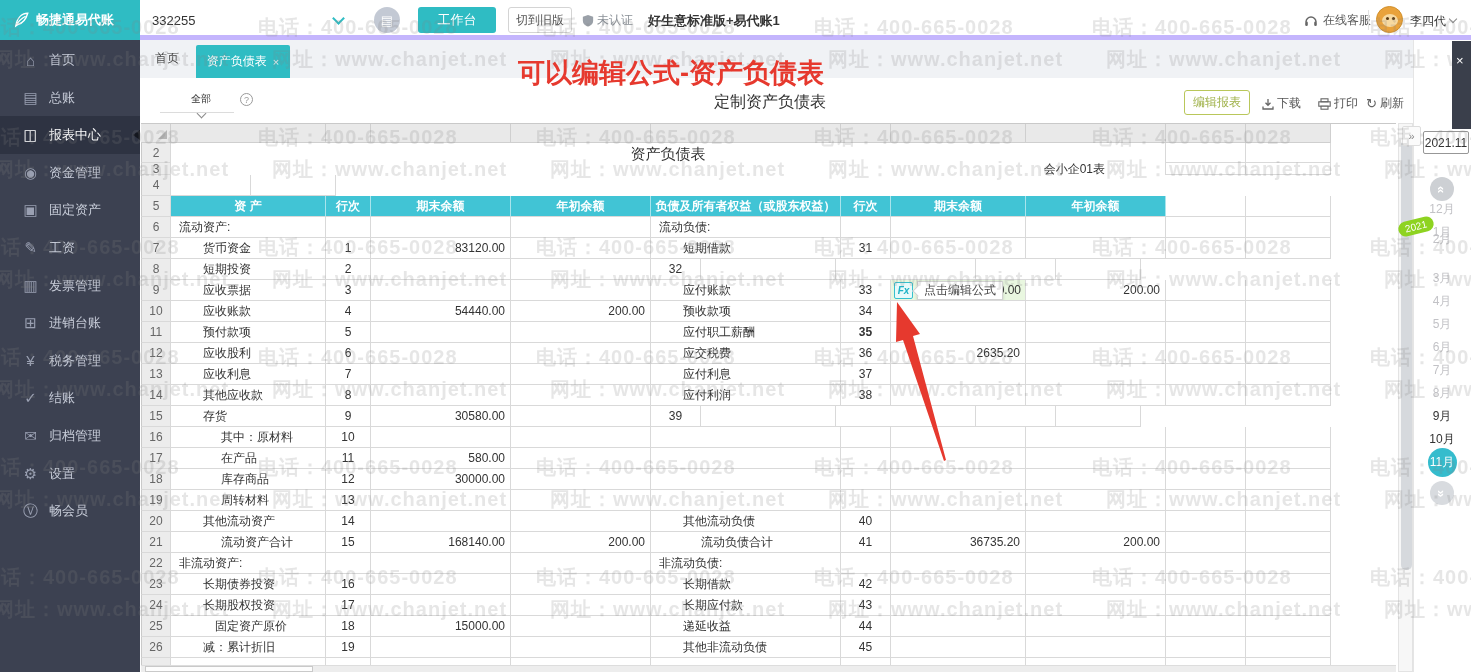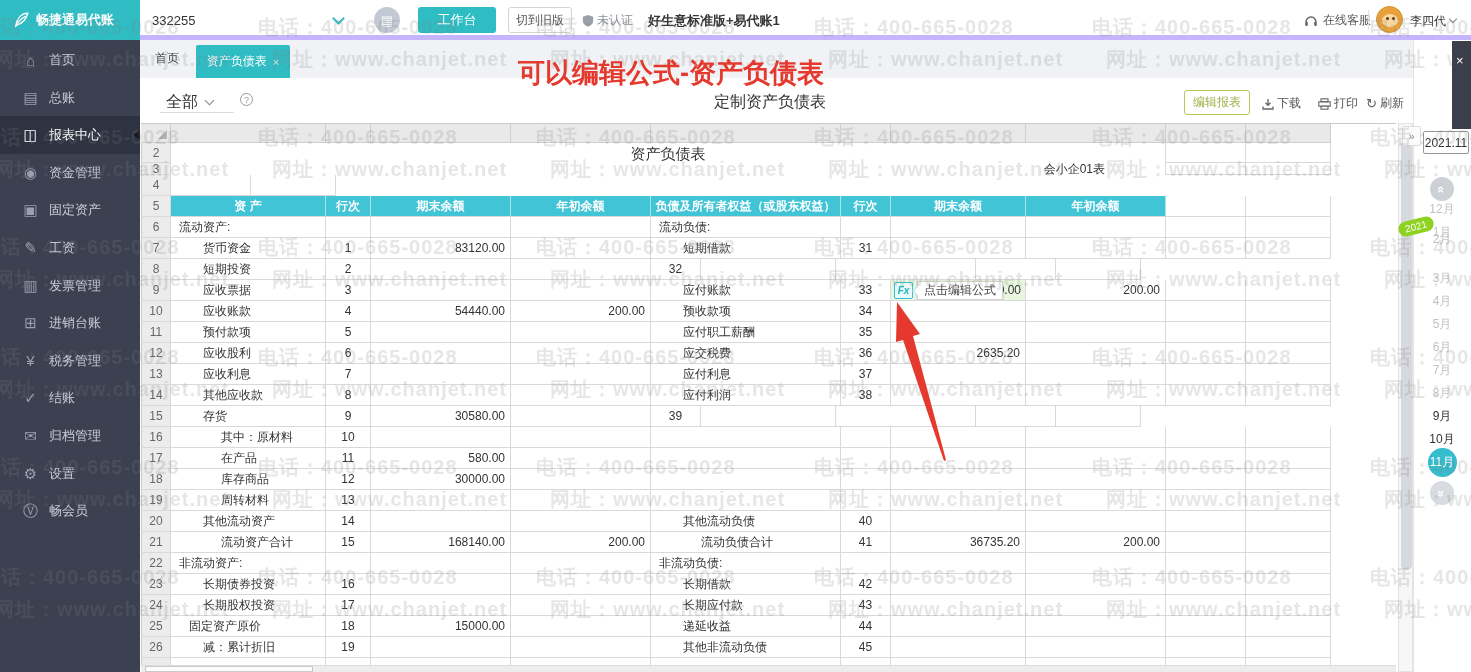--- a/index.html
+++ b/index.html
@@ -30,21 +30,21 @@
   .side-item.active{background:#2e3342;color:#fff;}
   .side-item.active .icn{color:#fff;}
   #side-notch{width:0;height:0;border-top:5px solid transparent;border-bottom:5px solid transparent;border-right:7px solid #14171f;z-index:16;}
   
   #tabstrip{left:140px;top:40px;width:1331px;height:38px;background:#f0f2f5;z-index:5;}
   #tab-home{left:155px;top:50px;font-size:12px;color:#444;z-index:6;}
   #tab-active{left:196px;top:45px;width:94px;height:33px;background:#2fbcc3;border-radius:2px 2px 0 0;color:#fff;font-size:12px;display:flex;align-items:center;justify-content:center;gap:6px;z-index:6;}
   #tab-active .x{font-size:11px;opacity:.9;}
   
   #toolbar{left:140px;top:78px;width:1331px;height:42px;background:#fff;z-index:5;}
-  #filter{left:166px;top:92px;width:70px;font-size:16px;color:#333;display:flex;align-items:center;gap:8px;z-index:6;}
+  #filter{left:166px;top:92px;width:70px;font-size:10px;color:#333;display:flex;align-items:center;gap:8px;z-index:6;flex-direction:column;}
   #filter-underline{left:160px;top:112px;width:74px;height:1px;background:#dcdcdc;z-index:6;}
   #help-circle{left:240px;top:93px;width:13px;height:13px;border:1px solid #9a9a9a;border-radius:50%;color:#9a9a9a;font-size:9px;display:flex;align-items:center;justify-content:center;z-index:6;}
   #sheet-title{left:560px;top:92px;width:420px;text-align:center;font-size:16px;color:#333;z-index:6;}
   #btn-edit{left:1184px;top:90px;width:66px;height:25px;border:1px solid #b9c75a;border-radius:3px;color:#9fb148;font-size:12px;display:flex;align-items:center;justify-content:center;z-index:6;background:#fff;}
   .tool-link{font-size:12px;color:#555;display:flex;align-items:center;gap:3px;z-index:6;}
   #btn-download{left:1262px;top:95px;}
   #btn-print{left:1318px;top:95px;}
   #btn-refresh{left:1366px;top:95px;}
   .tool-link .uni{font-size:13px;color:#666;}
   
@@ -352,21 +352,21 @@
       <div class="cell " style="width: 80px; height: 21px;"></div>
       <div class="cell " style="width: 85px; height: 21px;"></div>
     </div>
     <div class="srow" style="height: 21px;">
       <div class="cell rownum" style="width: 30px; height: 21px;">11</div>
       <div class="cell lbl" style="width: 155px; height: 21px; padding-left: 32px;">预付款项</div>
       <div class="cell ctr" style="width: 45px; height: 21px;">5</div>
       <div class="cell num" style="width: 140px; height: 21px;"></div>
       <div class="cell num" style="width: 140px; height: 21px;"></div>
       <div class="cell lbl" style="width: 190px; height: 21px; padding-left: 32px;">应付职工薪酬</div>
-      <div class="cell ctr" style="width: 50px; height: 21px;">35</div>
+      <div class="cell ctr" style="width: 50px; height: 21px; font-weight: bold;">35</div>
       <div class="cell num" style="width: 135px; height: 21px;"></div>
       <div class="cell num" style="width: 140px; height: 21px;"></div>
       <div class="cell " style="width: 80px; height: 21px;"></div>
       <div class="cell " style="width: 85px; height: 21px;"></div>
     </div>
     <div class="srow" style="height: 21px;">
       <div class="cell rownum" style="width: 30px; height: 21px;">12</div>
       <div class="cell lbl" style="width: 155px; height: 21px; padding-left: 32px;">应收股利</div>
       <div class="cell ctr" style="width: 45px; height: 21px;">6</div>
       <div class="cell num" style="width: 140px; height: 21px;"></div>
@@ -528,21 +528,21 @@
       <div class="cell num" style="width: 140px; height: 21px;"></div>
       <div class="cell lbl" style="width: 190px; height: 21px; padding-left: 32px;">长期应付款</div>
       <div class="cell ctr" style="width: 50px; height: 21px;">43</div>
       <div class="cell num" style="width: 135px; height: 21px;"></div>
       <div class="cell num" style="width: 140px; height: 21px;"></div>
       <div class="cell " style="width: 80px; height: 21px;"></div>
       <div class="cell " style="width: 85px; height: 21px;"></div>
     </div>
     <div class="srow" style="height: 21px;">
       <div class="cell rownum" style="width: 30px; height: 21px;">25</div>
-      <div class="cell lbl" style="width: 155px; height: 21px; padding-left: 18px;">固定资产原价</div>
+      <div class="cell lbl" style="width: 155px; height: 21px; padding-left: 44px;">固定资产原价</div>
       <div class="cell ctr" style="width: 45px; height: 21px;">18</div>
       <div class="cell num" style="width: 140px; height: 21px;">15000.00</div>
       <div class="cell num" style="width: 140px; height: 21px;"></div>
       <div class="cell lbl" style="width: 190px; height: 21px; padding-left: 32px;">递延收益</div>
       <div class="cell ctr" style="width: 50px; height: 21px;">44</div>
       <div class="cell num" style="width: 135px; height: 21px;"></div>
       <div class="cell num" style="width: 140px; height: 21px;"></div>
       <div class="cell " style="width: 80px; height: 21px;"></div>
       <div class="cell " style="width: 85px; height: 21px;"></div>
     </div>

